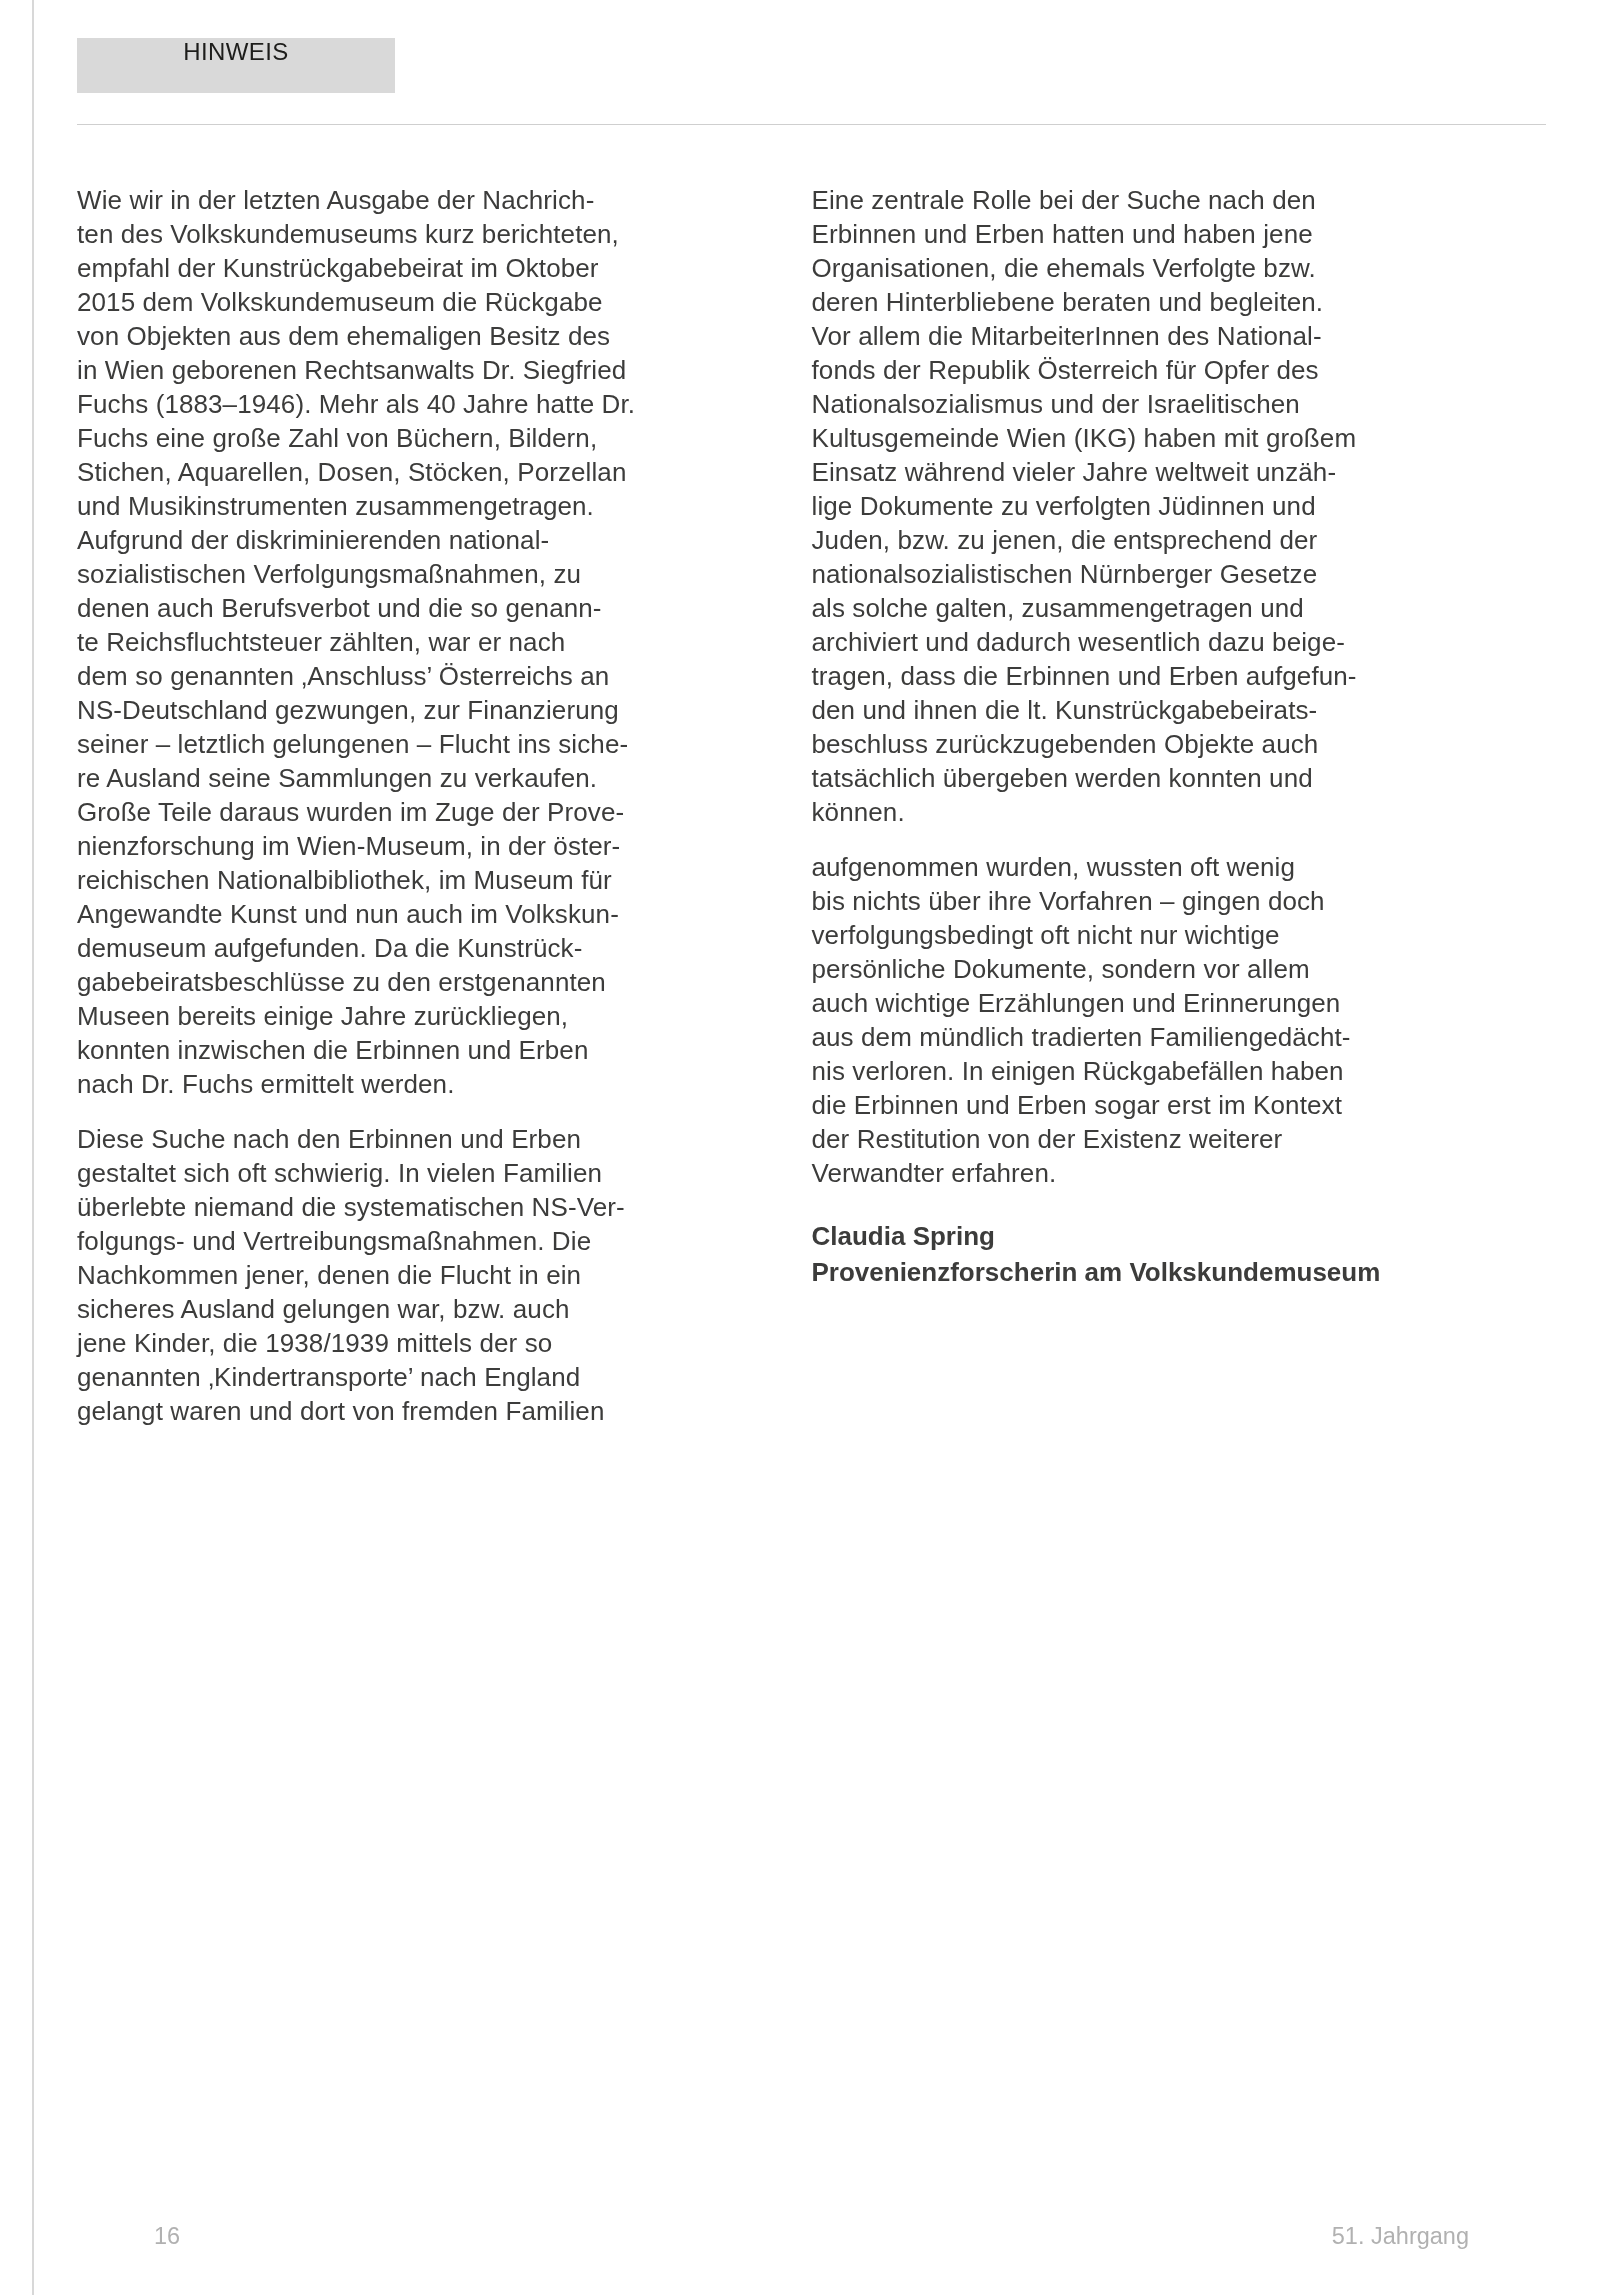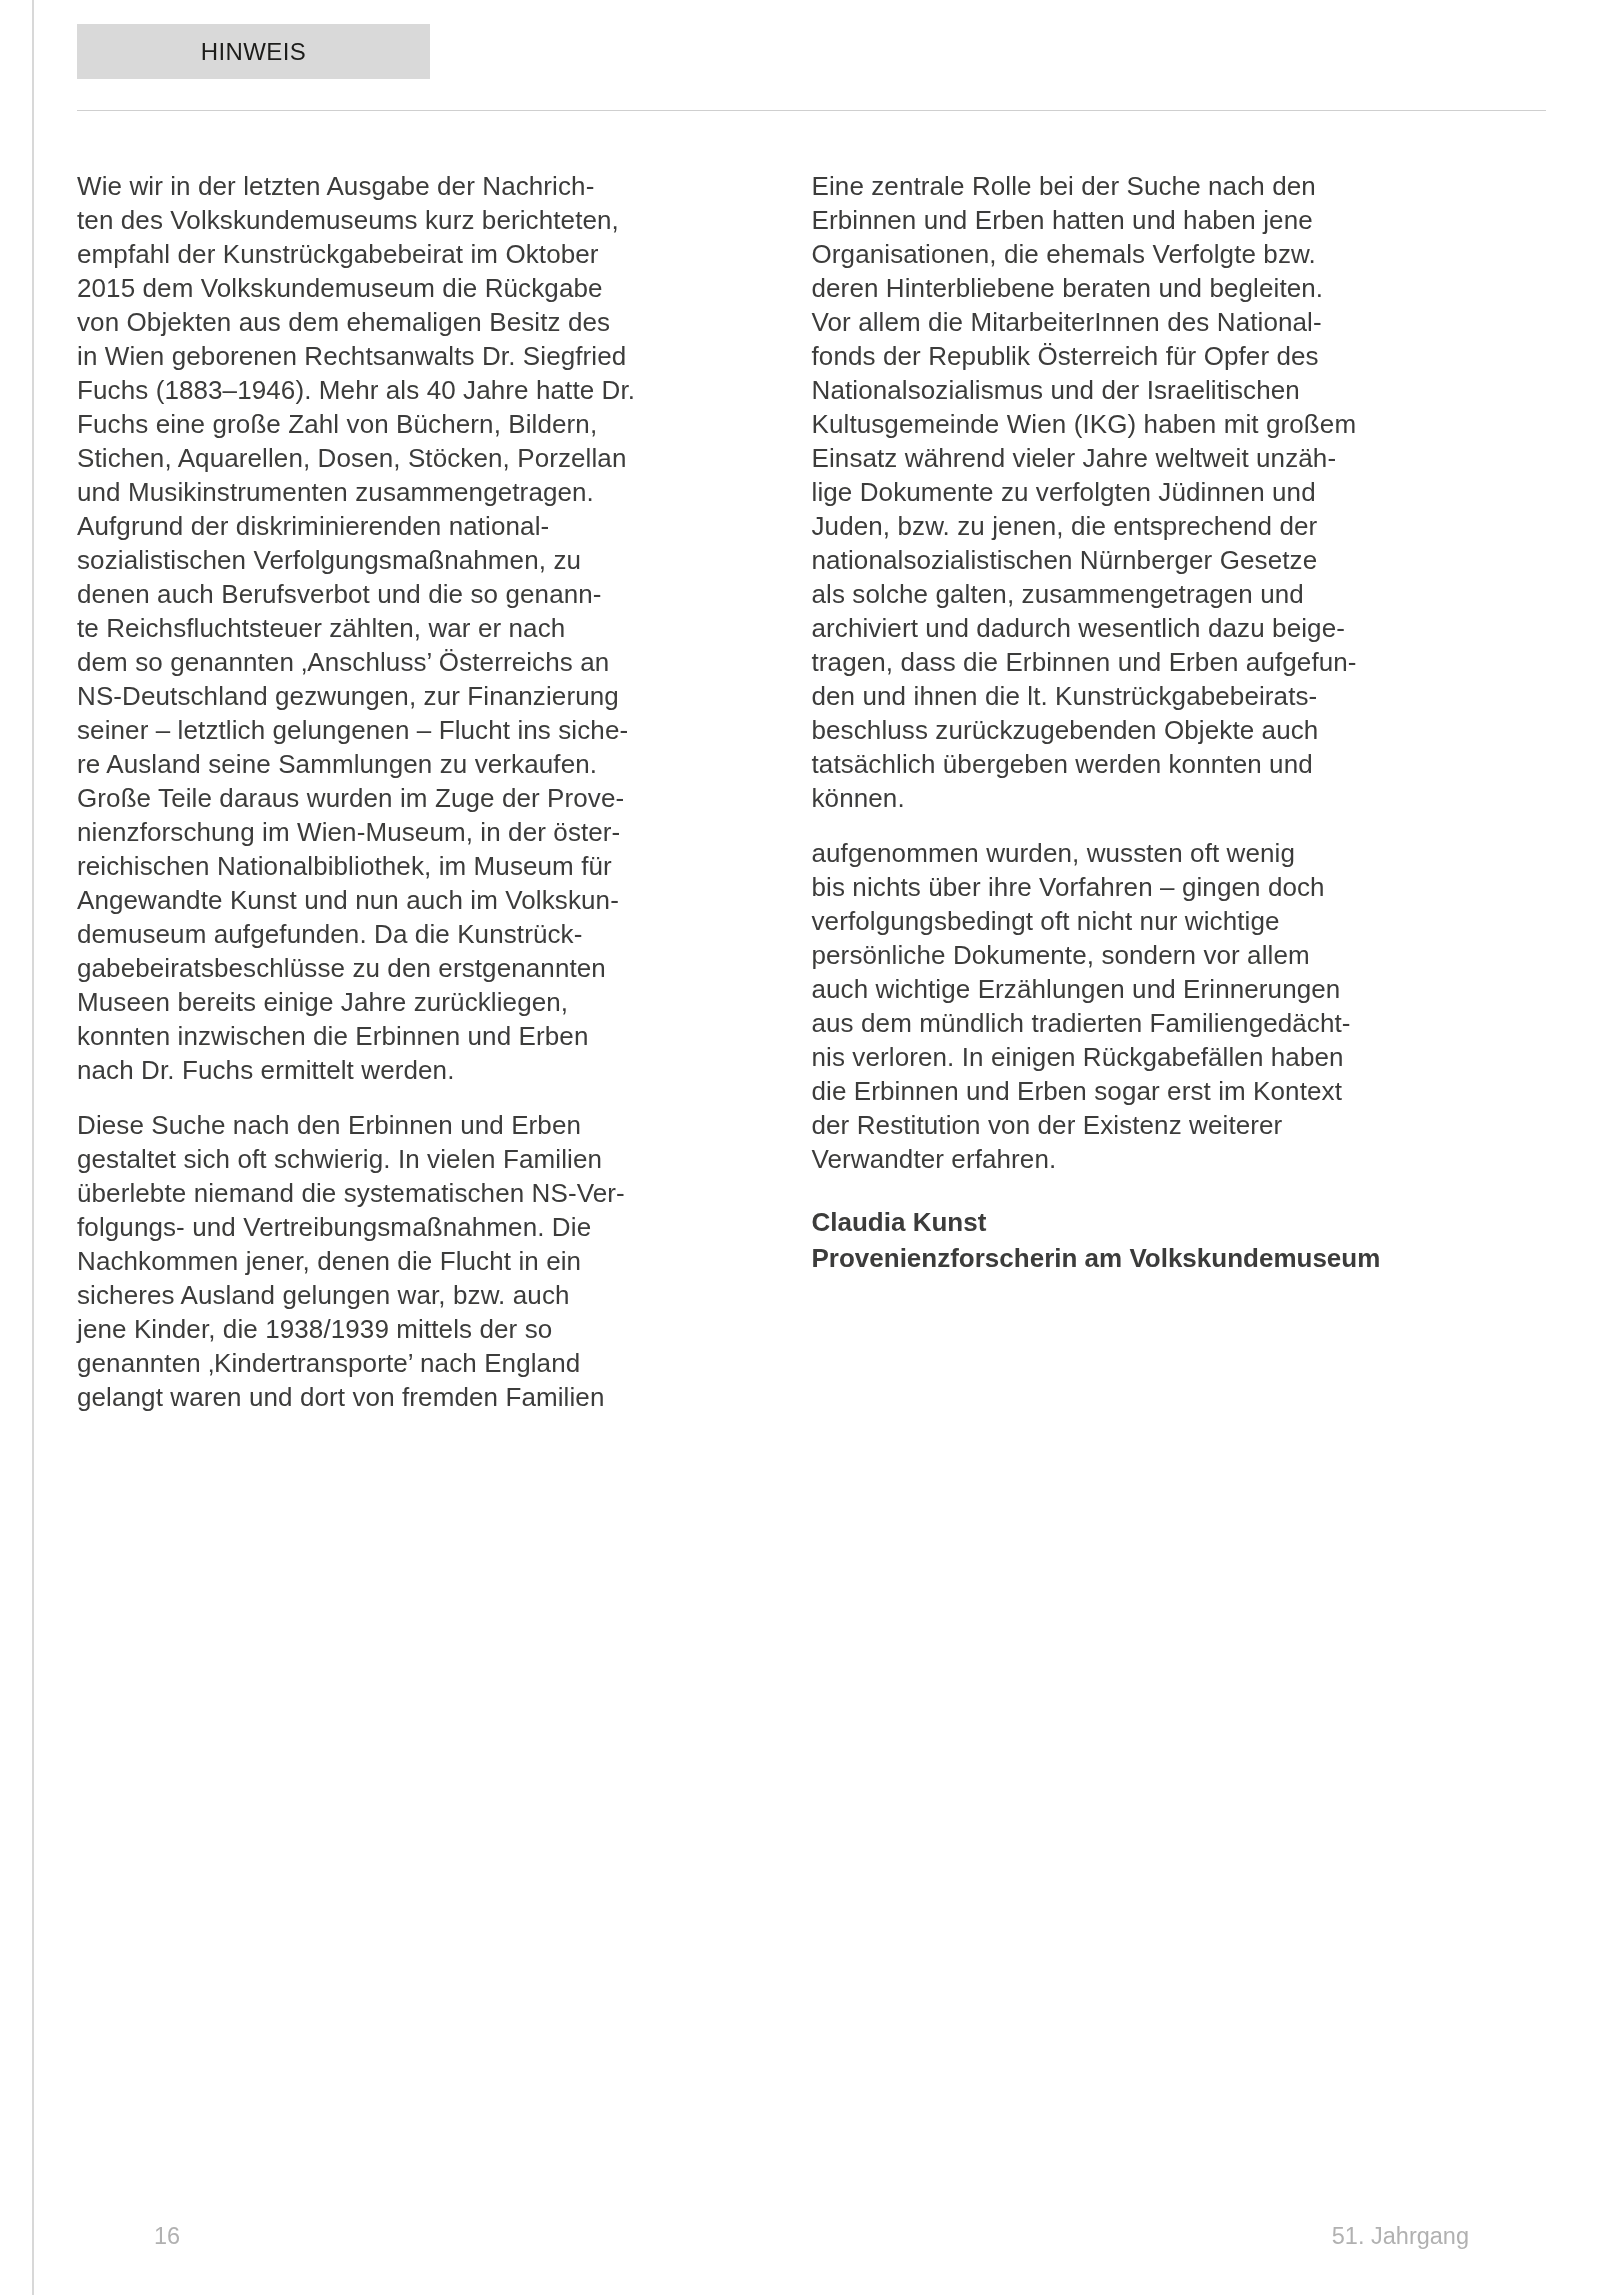--- a/index.html
+++ b/index.html
@@ -22,26 +22,25 @@
     background: #d8d8d8;
   }
   .content {
     position: absolute;
     left: 77px;
     right: 77px;
     top: 0;
     bottom: 0;
   }
   .tag-box {
-    margin-top: 24px;
-    width: 353px;
+    margin-top: 38px;
+    width: 318px;
     height: 55px;
     background: #d9d9d9;
     display: flex;
-    align-items: center;
     justify-content: center;
   }
   .tag-box span {
     font-size: 24px;
     letter-spacing: 0.4px;
     color: #1d1d1b;
   }
   h1.title {
     margin: 34px 0 0 0;
     font-size: 50px;
@@ -167,21 +166,21 @@
 bis nichts über ihre Vorfahren – gingen doch
 verfolgungsbedingt oft nicht nur wichtige
 persönliche Dokumente, sondern vor allem
 auch wichtige Erzählungen und Erinnerungen
 aus dem mündlich tradierten Familiengedächt-
 nis verloren. In einigen Rückgabefällen haben
 die Erbinnen und Erben sogar erst im Kontext
 der Restitution von der Existenz weiterer
 Verwandter erfahren.</p>
         <div class="author">
-          <span>Claudia Kunst</span>
+          <span>Claudia Spring</span>
           <span>Provenienzforscherin am Volkskundemuseum</span>
         </div>
       </div>
     </div>
 
     <div class="footer">
       <span>16</span>
       <span>51. Jahrgang</span>
     </div>
 

